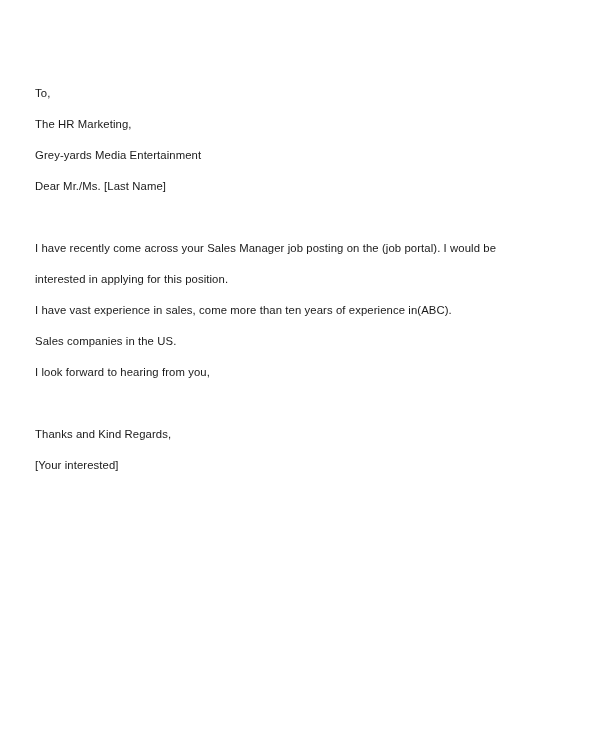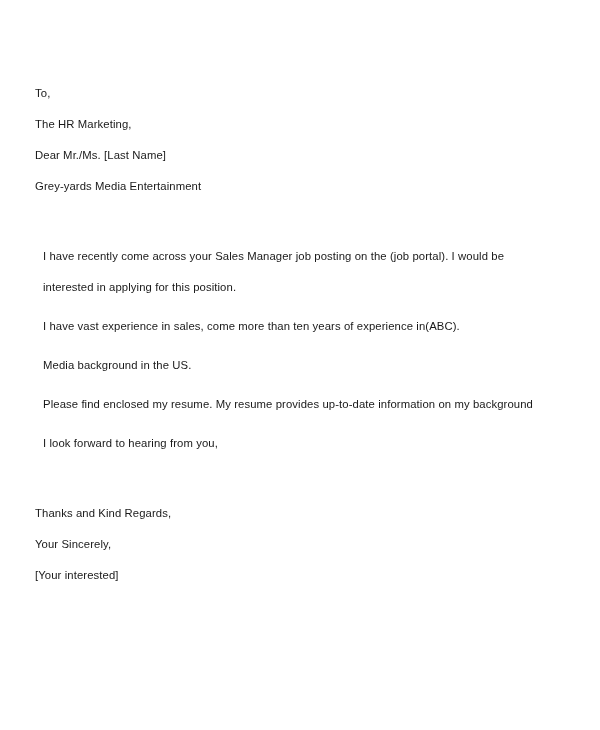--- a/index.html
+++ b/index.html
@@ -34,64 +34,62 @@
   .line {
     white-space: pre-wrap;
   }
   .gap-lg {
     height: 31px;
   }
   .gap-md {
     height: 31px;
   }
   .para {
-    margin: 8px;
+    margin: 0;
   }
   .para .line {
     display: block;
   }
 </style>
 </head>
 <body>
 
 <div class="page">
   <div class="letter">
 
     <div class="block">
       <div class="line">To,</div>
       <div class="line">The HR Marketing,</div>
+      <div class="line">Grey-yards Media Entertainment</div>
       <div class="line">Dear Mr./Ms. [Last Name]</div>
-      <div class="line">Grey-yards Media Entertainment</div>
     </div>
 
     <div class="gap-lg"></div>
 
     <div class="para">
       <span class="line">I have recently come across your Sales Manager job posting on the (job portal). I would be</span>
       <span class="line">interested in applying for this position.</span>
     </div>
 
     <div class="para">
       <span class="line">I have vast experience in sales, come more than ten years of experience in(ABC).</span>
     </div>
 
     <div class="para">
-      <span class="line">Media background in the US.</span>
+      <span class="line">Sales companies in the US.</span>
     </div>
 
     <div class="para">
-      <span class="line">Please find enclosed my resume. My resume provides up-to-date information on my background</span>
     </div>
 
     <div class="para">
       <span class="line">I look forward to hearing from you,</span>
     </div>
 
     <div class="gap-md"></div>
 
     <div class="block">
       <div class="line">Thanks and Kind Regards,</div>
-      <div class="line">Your Sincerely,</div>
       <div class="line">[Your interested]</div>
     </div>
 
   </div>
 </div>
 
 </body></html>

